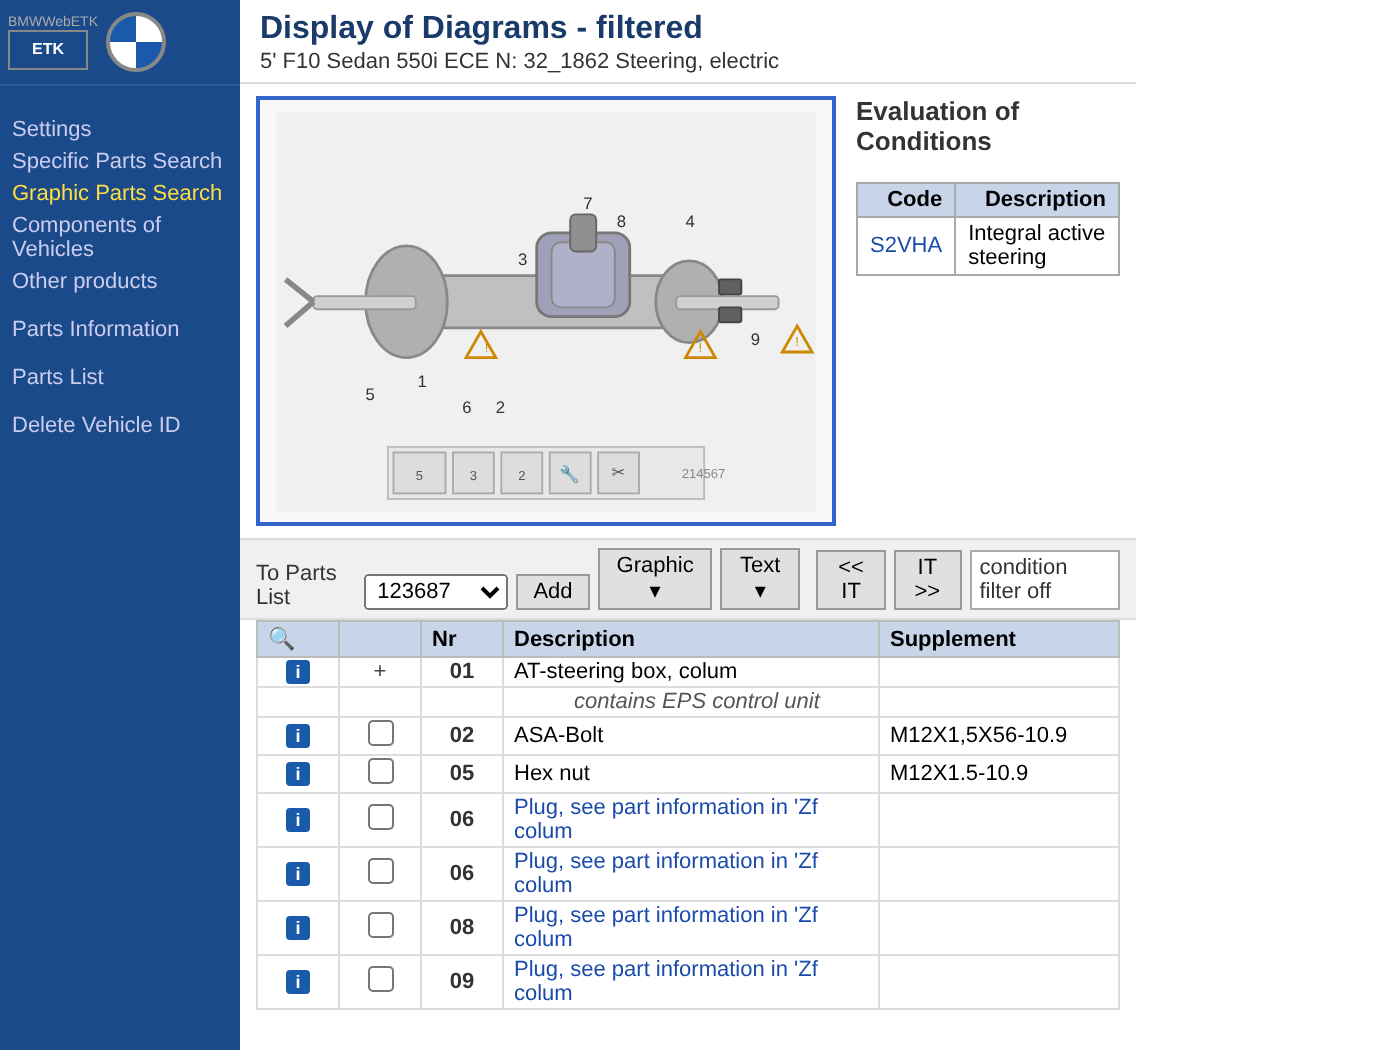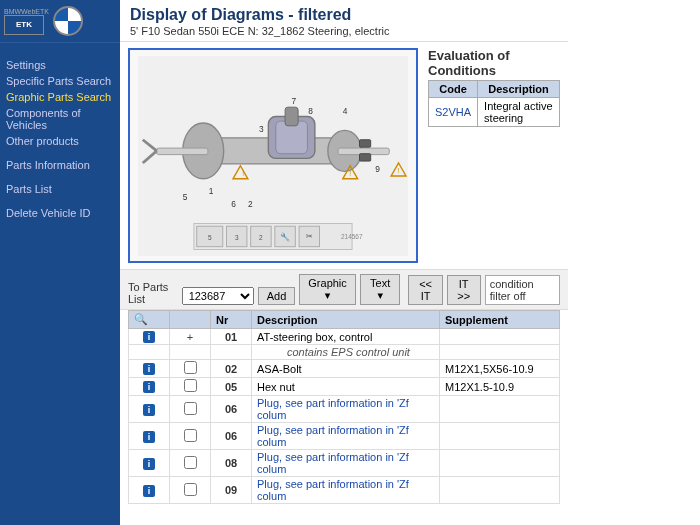--- a/index.html
+++ b/index.html
@@ -30,23 +30,23 @@
     .content { display: flex; padding: 6px 8px; gap: 10px; }
 
     
     .diagram-area { border: 2px solid #3366cc; width: 290px; min-width: 290px; height: 215px; background: #f8f8f8; position: relative; overflow: hidden; display: flex; align-items: center; justify-content: center; }
 
     
     .diagram-svg { width: 280px; height: 200px; }
 
     
     .eval-panel { flex: 1; }
-    .eval-title { font-size: 13px; font-weight: bold; color: #333; margin-bottom: 2px; }
+    .eval-title { font-size: 13px; font-weight: bold; color: #333; margin-bottom: 13px; }
     .eval-table { width: 100%; border-collapse: collapse; font-size: 11px; }
-    .eval-table th { background: #c8d4e8; border: 1px solid #aaa; padding: 2px 6px; text-align: center; font-weight: bold; }
+    .eval-table th { background: #c8d4e8; border: 1px solid #aaa; padding: 2px 6px; text-align: right; font-weight: bold; }
     .eval-table td { border: 1px solid #aaa; padding: 2px 6px; }
     .eval-table td.code-link { color: #1a4aaa; cursor: pointer; }
 
     
     .toolbar { display: flex; align-items: flex-end; padding: 4px 8px; gap: 4px; border-top: 1px solid #ddd; border-bottom: 1px solid #ddd; background: #f0f0f0; }
     .toolbar-label { font-size: 11px; color: #333; margin-right: 2px; }
     .toolbar-select { font-size: 11px; padding: 1px 2px; width: 90px; }
     .toolbar-btn { font-size: 11px; padding: 2px 8px; background: #e0e0e0; border: 1px solid #999; cursor: pointer; }
     .toolbar-spacer { flex: 1; }
     .toolbar-nav-btn { font-size: 11px; padding: 2px 6px; background: #e0e0e0; border: 1px solid #999; cursor: pointer; }
@@ -216,21 +216,21 @@
         <tbody>
 
           <tr>
             <td class="icon-cell">
               <span class="info-icon">i</span>
             </td>
             <td class="checkbox-cell">
               <span class="plus-icon">+</span>
             </td>
             <td class="nr-cell">01</td>
-            <td>AT-steering box, control</td>
+            <td>AT-steering box, colum</td>
             <td></td>
           </tr>
           <tr class="sub-row">
             <td></td>
             <td></td>
             <td></td>
             <td>contains EPS control unit</td>
             <td></td>
           </tr>
 

